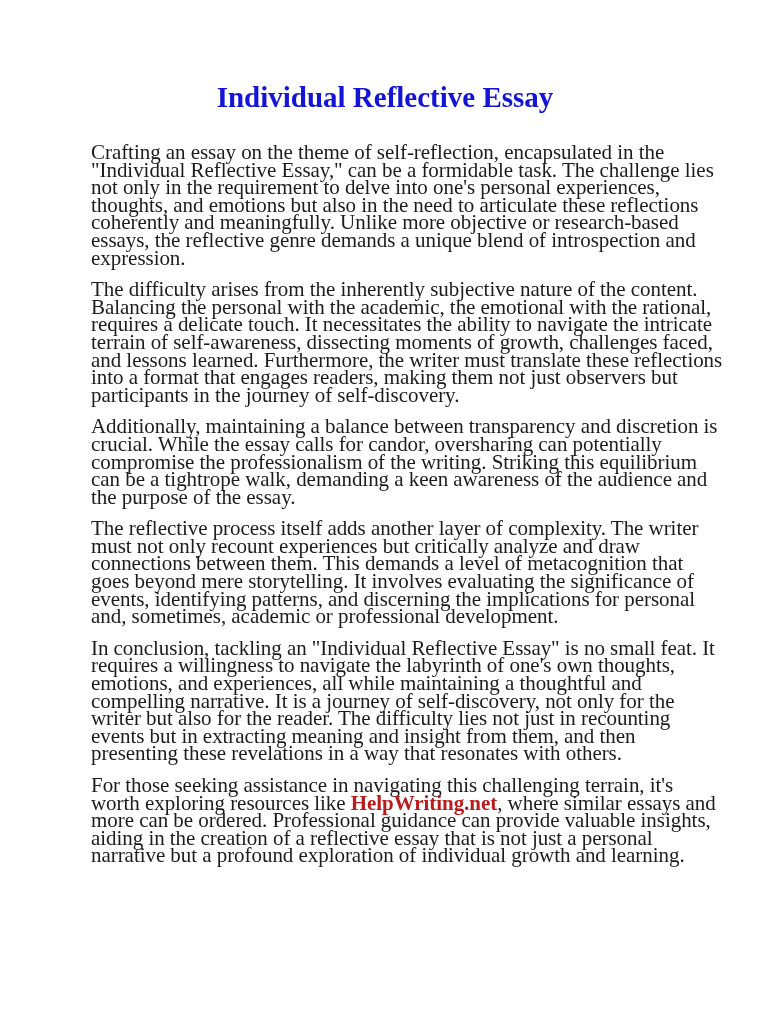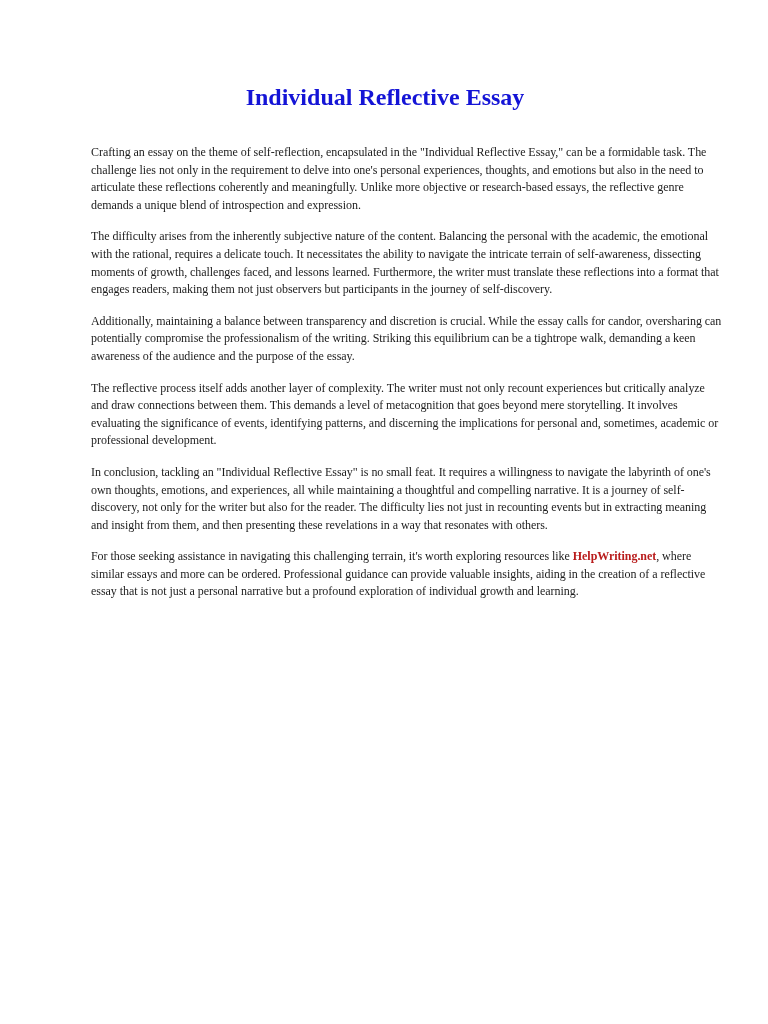--- a/index.html
+++ b/index.html
@@ -22,35 +22,35 @@
       width: 636px;
     }
     .title {
       position: absolute;
       left: 0;
       top: 79px;
       width: 588px;
       text-align: center;
       font-family: "Liberation Serif", "DejaVu Serif", serif;
       font-weight: bold;
-      font-size: 24px;
+      font-size: 29px;
       line-height: 36px;
       color: #1414d6;
       margin: 0;
       white-space: nowrap;
     }
     .body {
       position: absolute;
       left: 0;
       top: 144px;
       width: 636px;
     }
     .para {
       margin: 0 4px 14px 0;
-      font-size: 12px;
+      font-size: 21px;
       line-height: 17.6px;
       color: #1c1c1c;
       letter-spacing: -0.05px;
       font-family: Liberation Serif, serif;
     }
     .link {
       color: #b91c1c;
       font-weight: bold;
       text-decoration: none;
       cursor: pointer;

